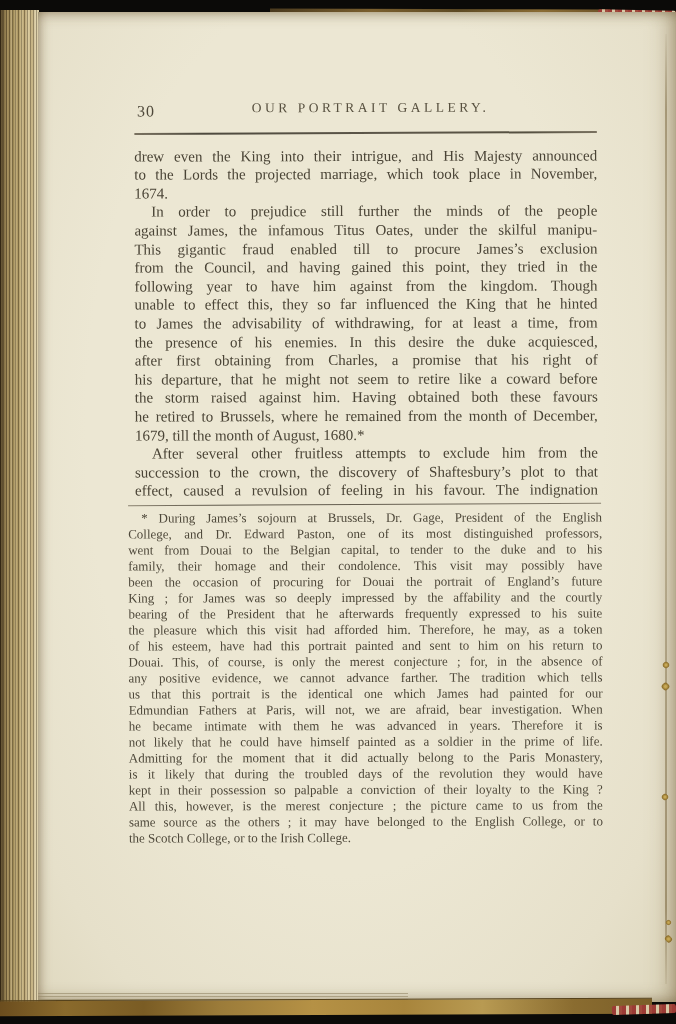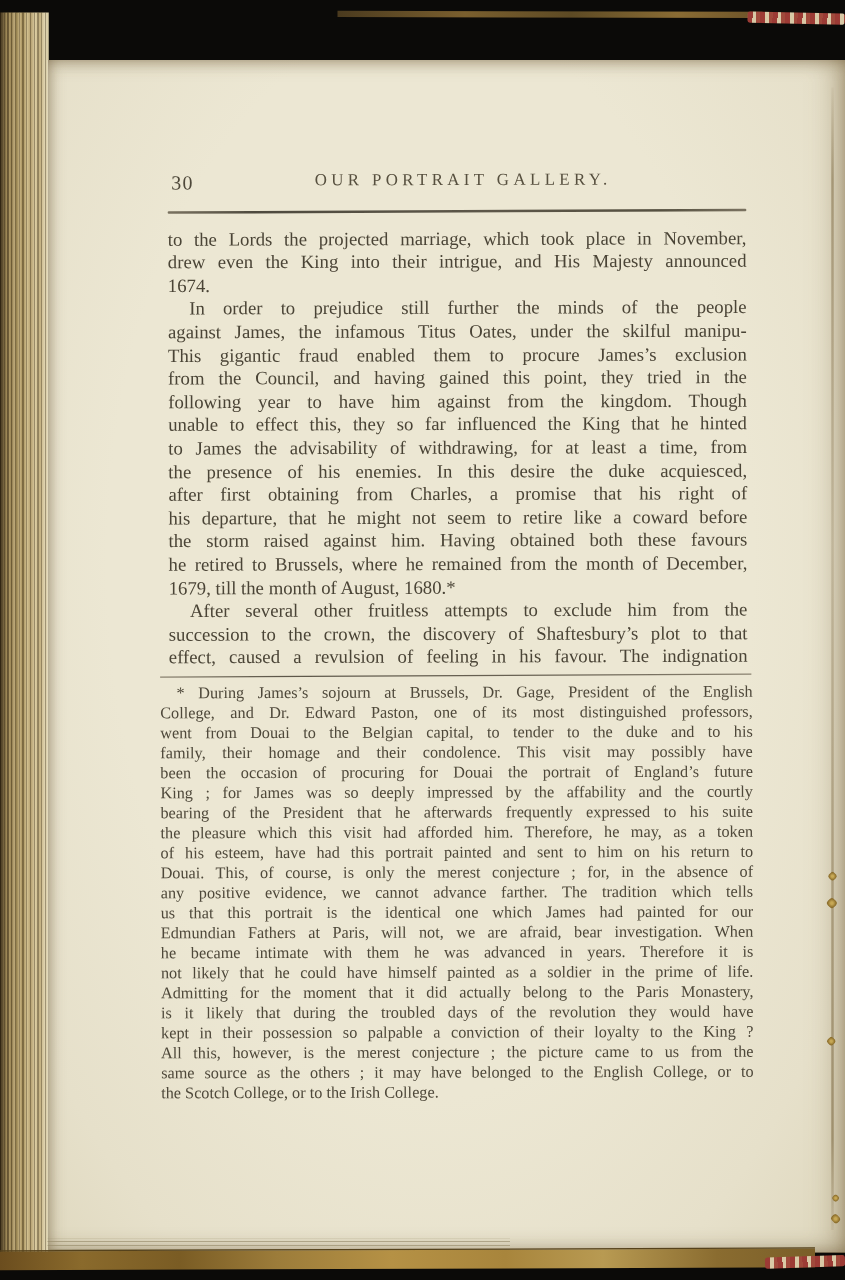--- a/index.html
+++ b/index.html
@@ -41,21 +41,20 @@
   }
   
   .page{
     position:absolute;left:38px;top:12px;right:0;bottom:22px;
     background:radial-gradient(ellipse at 48% 42%, #ece7d3 55%, #e6e0ca 82%, #ded7bd 100%);
     box-shadow:
       inset 7px 2px 12px -6px rgba(110,90,55,.55),
       inset -16px 0 26px -14px rgba(110,88,50,.6),
       inset 0 8px 14px -8px rgba(110,90,55,.45),
       inset 0 -10px 16px -9px rgba(110,90,55,.5);
-    margin-top: 36px;
   }
   .bottom-stack{
     position:absolute;left:0;bottom:0;width:58%;height:11px;
     background:repeating-linear-gradient(180deg, rgba(0,0,0,0) 0 2px, rgba(150,138,105,.8) 2px 3px);
     border-bottom-left-radius:6px;opacity:.8;
   }
   .crease{
     position:absolute;right:9px;top:22px;bottom:18px;width:2px;
     background:linear-gradient(180deg,
       rgba(120,100,60,.05), rgba(120,100,60,.5) 8%,
@@ -126,28 +125,28 @@
 
   <div class="content">
     <div class="header-row">
       <span class="folio">30</span>
       <div class="running-title">OUR PORTRAIT GALLERY.</div>
     </div>
     <div class="head-rule"></div>
 
     <div class="bodytext">
       <div class="para">
+          <div class="ln">drew even the King into their intrigue, and His Majesty announced</div>
           <div class="ln">to the Lords the projected marriage, which took place in November,</div>
-          <div class="ln">drew even the King into their intrigue, and His Majesty announced</div>
           <div class="ln">1674.</div>
         </div>
       <div class="para indent">
           <div class="ln">In order to prejudice still further the minds of the people</div>
           <div class="ln">against James, the infamous Titus Oates, under the skilful manipu-</div>
-          <div class="ln">This gigantic fraud enabled them to procure James’s exclusion</div>
+          <div class="ln">This gigantic fraud enabled till to procure James’s exclusion</div>
           <div class="ln">from the Council, and having gained this point, they tried in the</div>
           <div class="ln">following year to have him against from the kingdom. Though</div>
           <div class="ln">unable to effect this, they so far influenced the King that he hinted</div>
           <div class="ln">to James the advisability of withdrawing, for at least a time, from</div>
           <div class="ln">the presence of his enemies. In this desire the duke acquiesced,</div>
           <div class="ln">after first obtaining from Charles, a promise that his right of</div>
           <div class="ln">his departure, that he might not seem to retire like a coward before</div>
           <div class="ln">the storm raised against him. Having obtained both these favours</div>
           <div class="ln">he retired to Brussels, where he remained from the month of December,</div>
           <div class="ln">1679, till the month of August, 1680.*</div>

